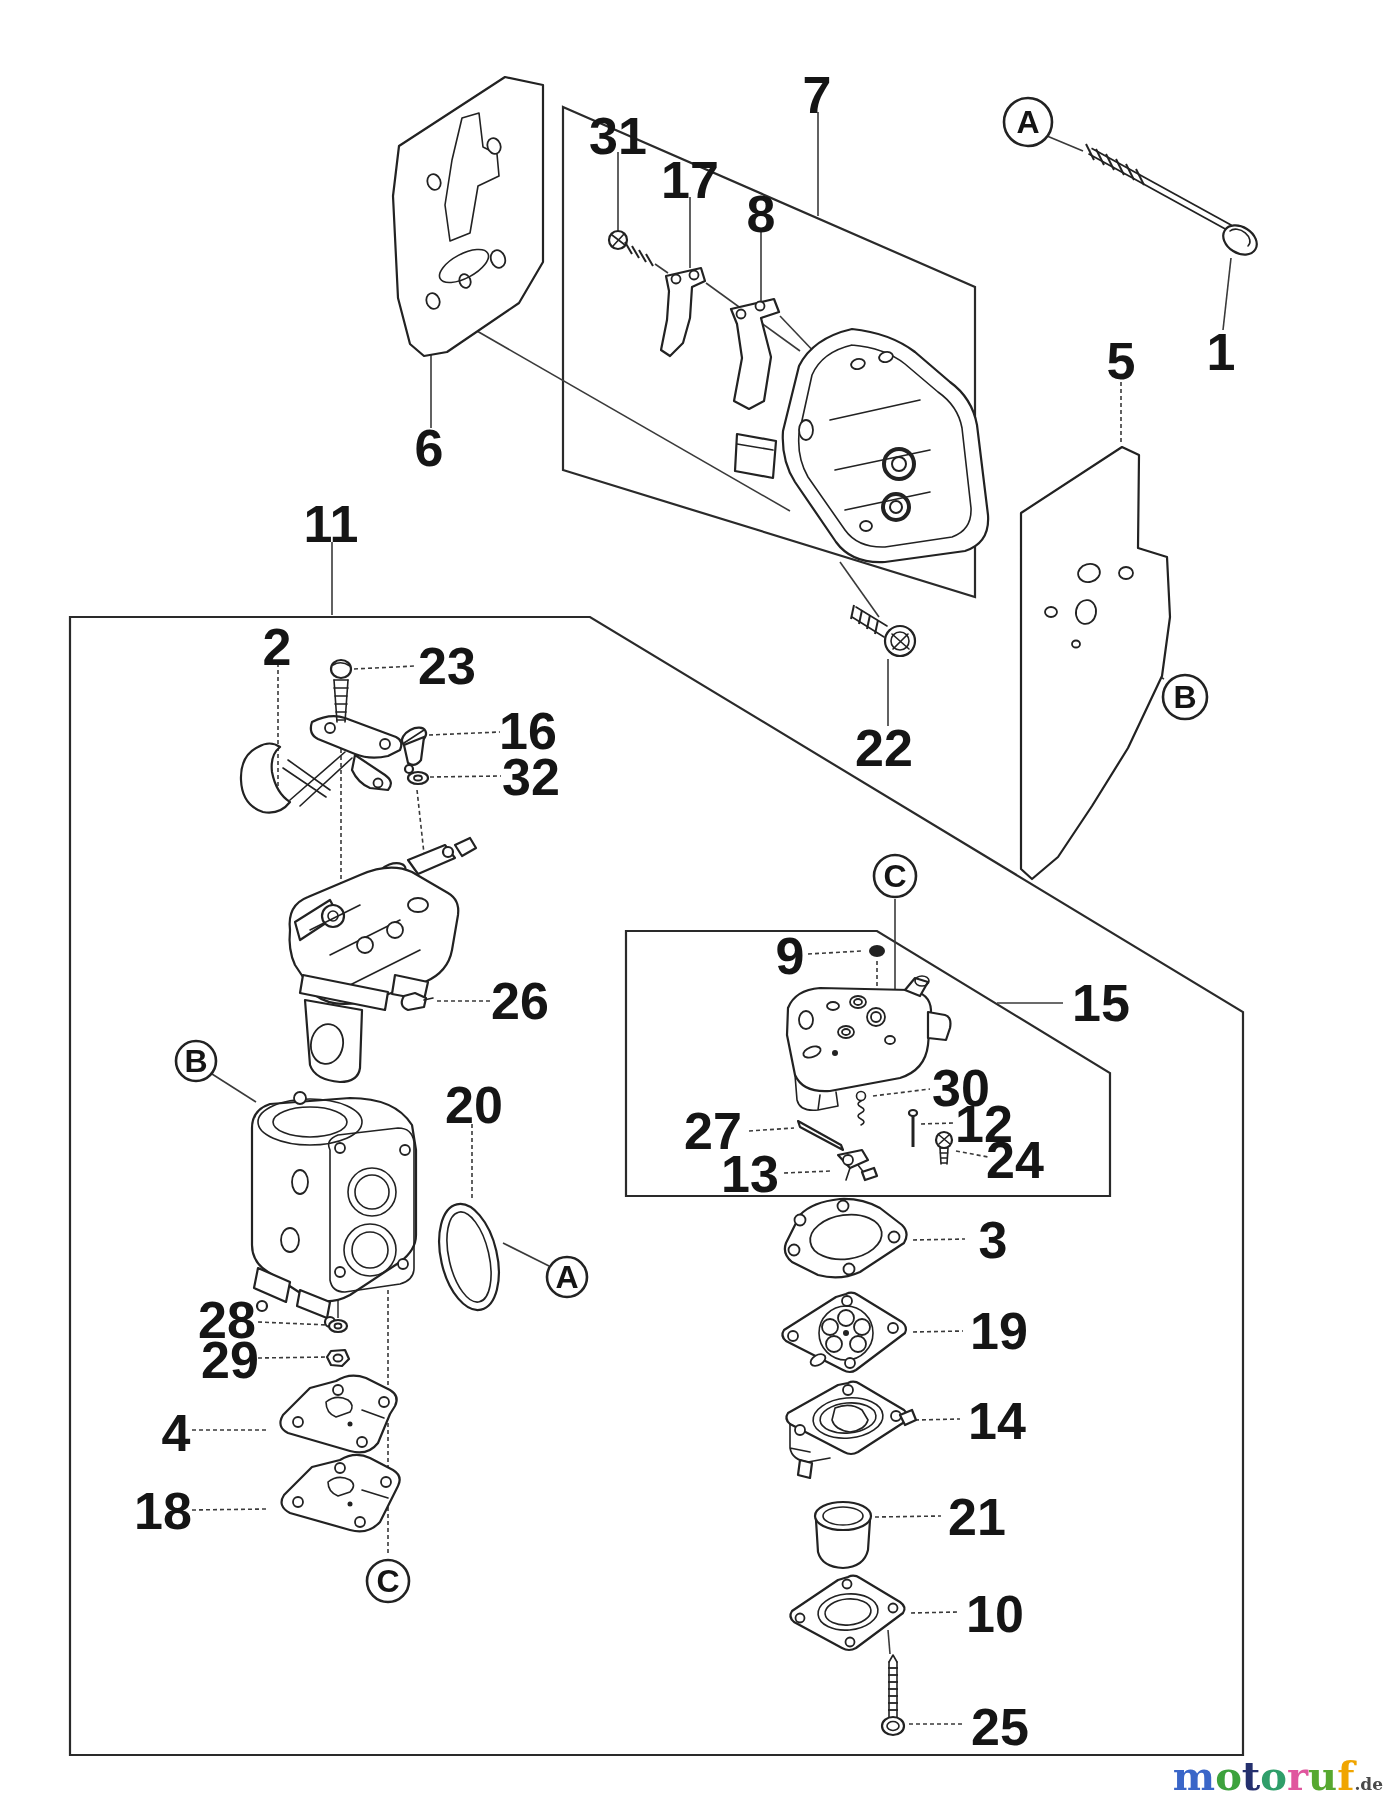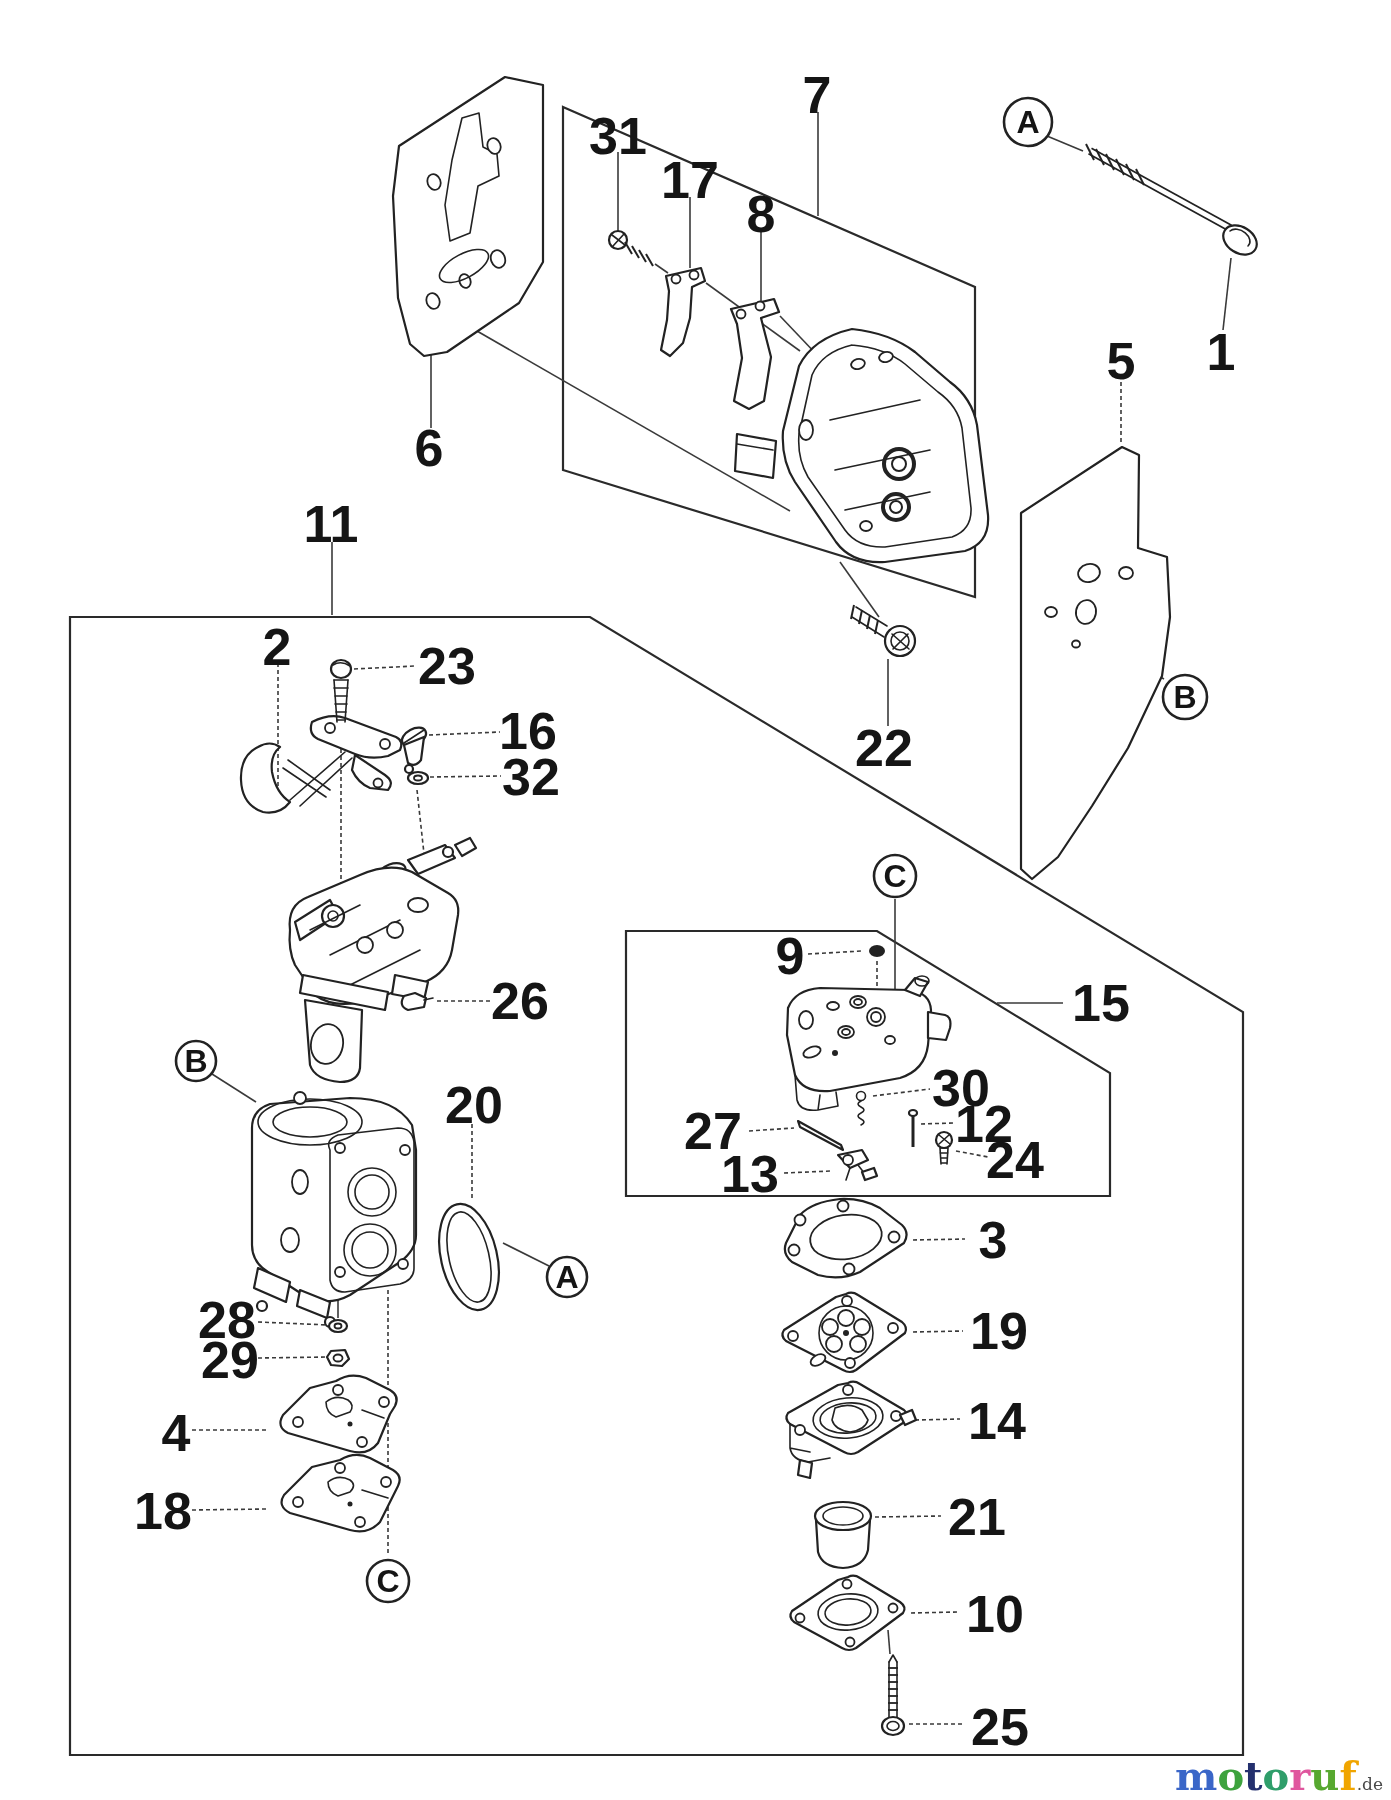--- a/index.html
+++ b/index.html
@@ -12,21 +12,21 @@
   .dark{fill:#222222;stroke:none;}
   .ring{fill:none;stroke:#222222;stroke-width:4;}
   .ring2{fill:none;stroke:#222222;stroke-width:2;}
   .box{fill:none;stroke:#2a2a2a;stroke-width:2.2;stroke-linejoin:miter;}
   .ld{fill:none;stroke:#3a3a3a;stroke-width:1.6;}
   .ldd{fill:none;stroke:#3a3a3a;stroke-width:1.6;stroke-dasharray:4 3;}
   .callout{font-family:"Liberation Sans",sans-serif;font-weight:700;font-size:52px;fill:#151515;text-anchor:middle;}
   .refletter{font-family:"Liberation Sans",sans-serif;font-weight:700;font-size:32px;fill:#151515;text-anchor:middle;}
   .refcircle{fill:#ffffff;stroke:#222222;stroke-width:2.6;}
   #watermark{position:absolute;right:8px;bottom:4px;font-family:"DejaVu Serif",serif;font-weight:700;font-size:40px;line-height:1;user-select:none;}
-  #watermark .suffix{font-size:17px;font-weight:400;}
+  #watermark .suffix{font-size:17px;font-weight:700;}
 </style>
 </head>
 <body>
 
 <div id="stage">
 <svg id="diagram-svg" width="1391" height="1800" viewBox="0 0 1391 1800">
 
   <g>
     <path class="box" d="M563,107 L975,287 L975,597 L563,470 Z"></path>
   </g>

